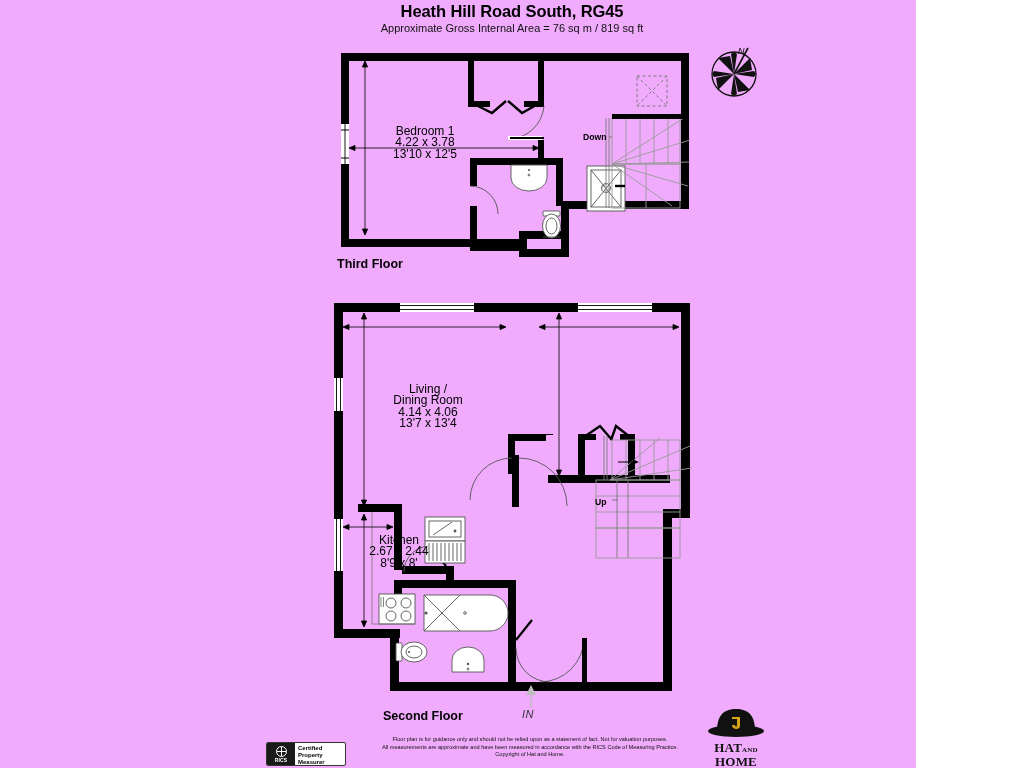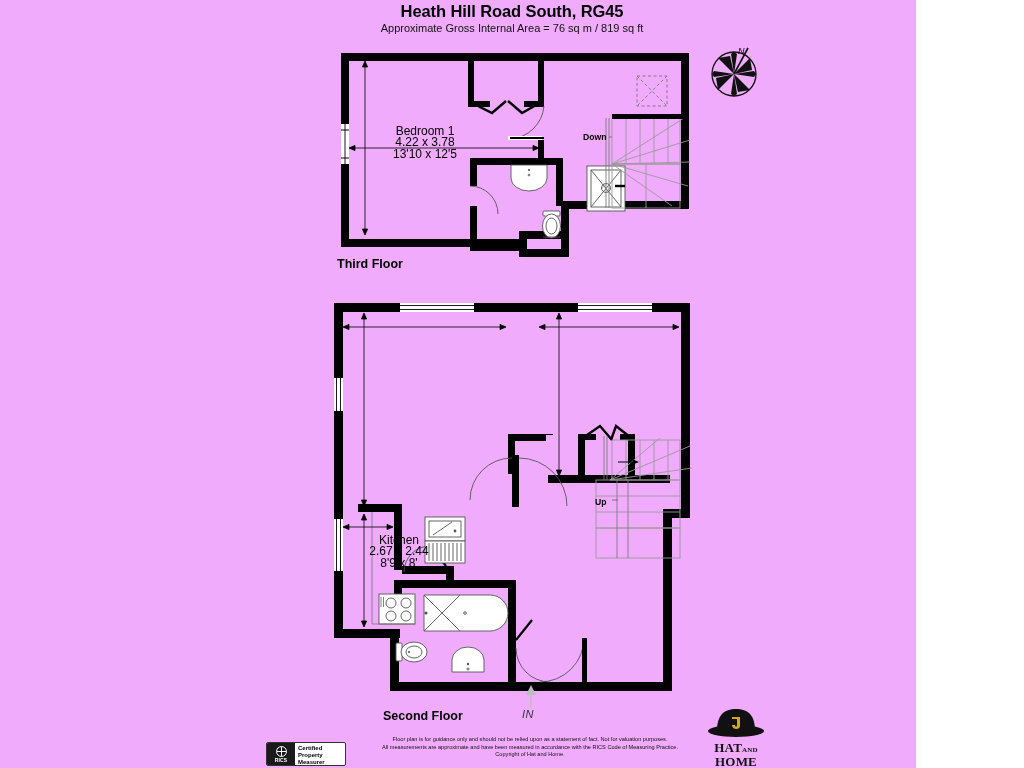--- a/index.html
+++ b/index.html
@@ -579,20 +579,26 @@
 
   <div class="floor-caption" id="caption-third">Third Floor</div>
   <div class="floor-caption" id="caption-second">Second Floor</div>
 
   <div class="room-label" id="label-bedroom1">
     <span class="ln">Bedroom 1</span>
     <span class="ln">4.22 x 3.78</span>
     <span class="ln">13'10 x 12'5</span>
   </div>
 
+  <div class="room-label" id="label-living">
+    <span class="ln">Living /</span>
+    <span class="ln">Dining Room</span>
+    <span class="ln">4.14 x 4.06</span>
+    <span class="ln">13'7 x 13'4</span>
+  </div>
 
 
   <div class="room-label" id="label-kitchen">
     <span class="ln">Kitchen</span>
     <span class="ln">2.67 x 2.44</span>
     <span class="ln">8'9 x 8'</span>
   </div>
 
   <div class="stair-label" id="label-down">Down</div>
   <div class="stair-label" id="label-up">Up</div>

